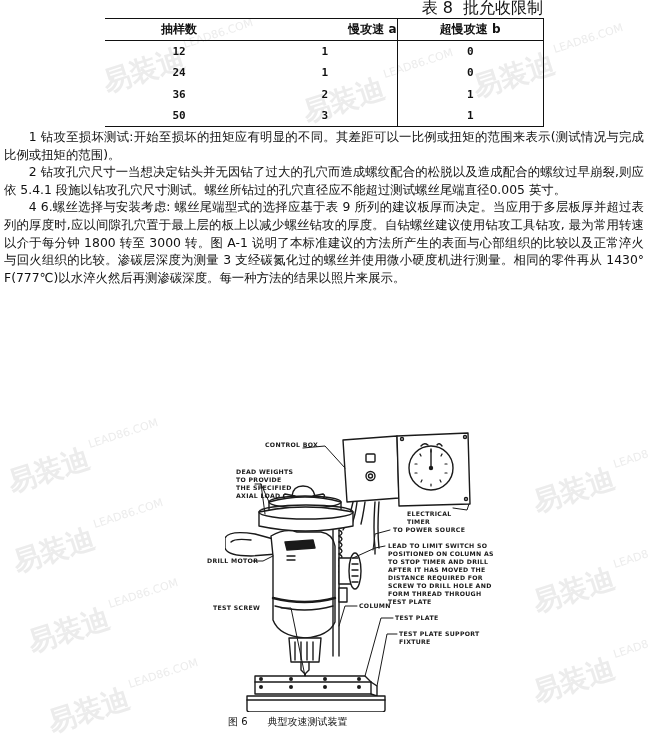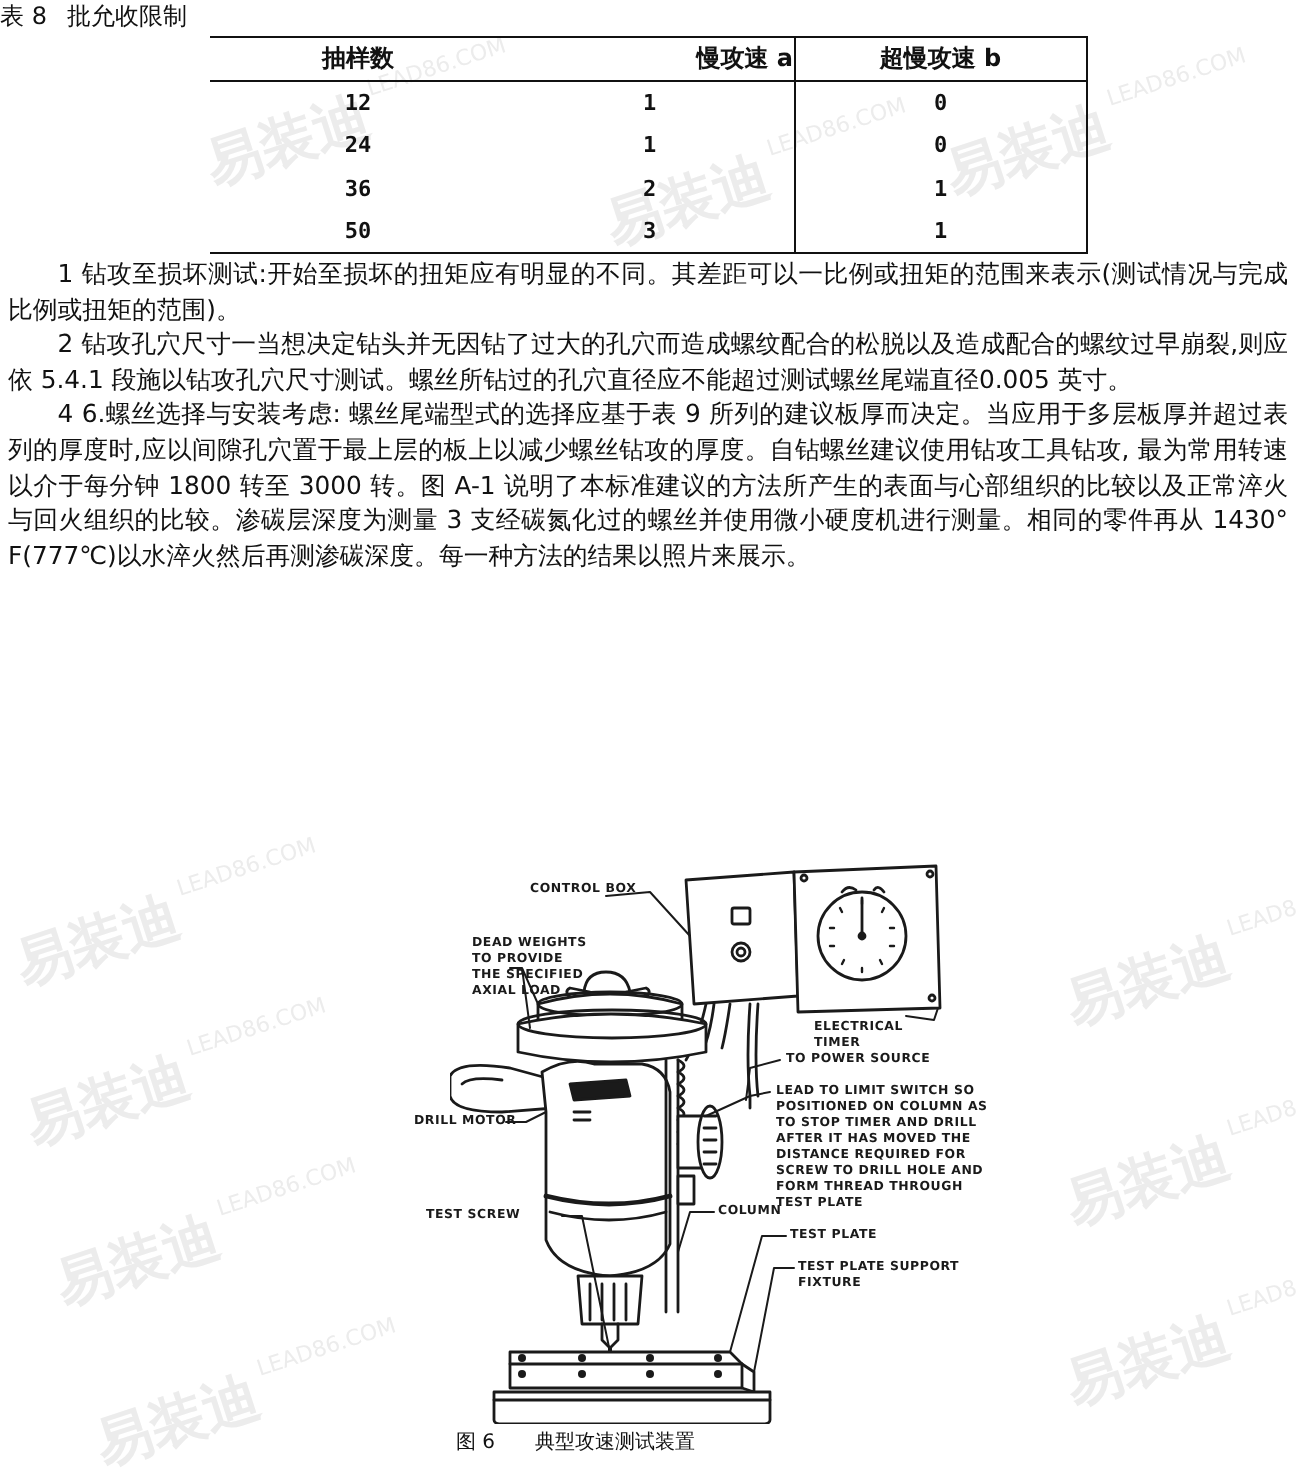--- a/index.html
+++ b/index.html
@@ -20,21 +20,21 @@
     transform: rotate(-18deg);
     white-space: nowrap;
     pointer-events: none;
     z-index: 0;
   }
   .wm small { font-size: 11px; font-weight: normal; margin-left: 4px; vertical-align: top; }
 
   
   .tbl-title {
     position: absolute; left: 0; top: 1px; width: 543px;
-    text-align: left; font-size: 12px; line-height: 14px; z-index: 1;
+    text-align: right; font-size: 16px; line-height: 14px; z-index: 1;
   }
   .tbl-title .num { margin-right: 10px; }
   table.limits {
     position: absolute; left: 105px; top: 18px; width: 439px;
     border-collapse: collapse; font-size: 12px; z-index: 1;
   }
   table.limits th, table.limits td {
     text-align: center; font-weight: bold; padding: 0;
   }
   table.limits thead tr { height: 22px; }

